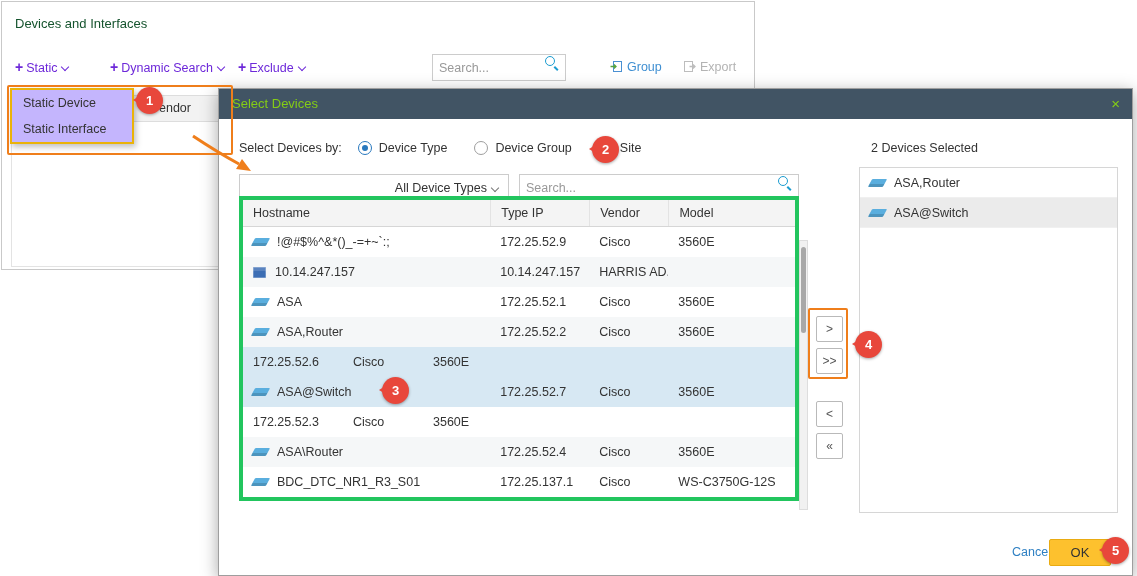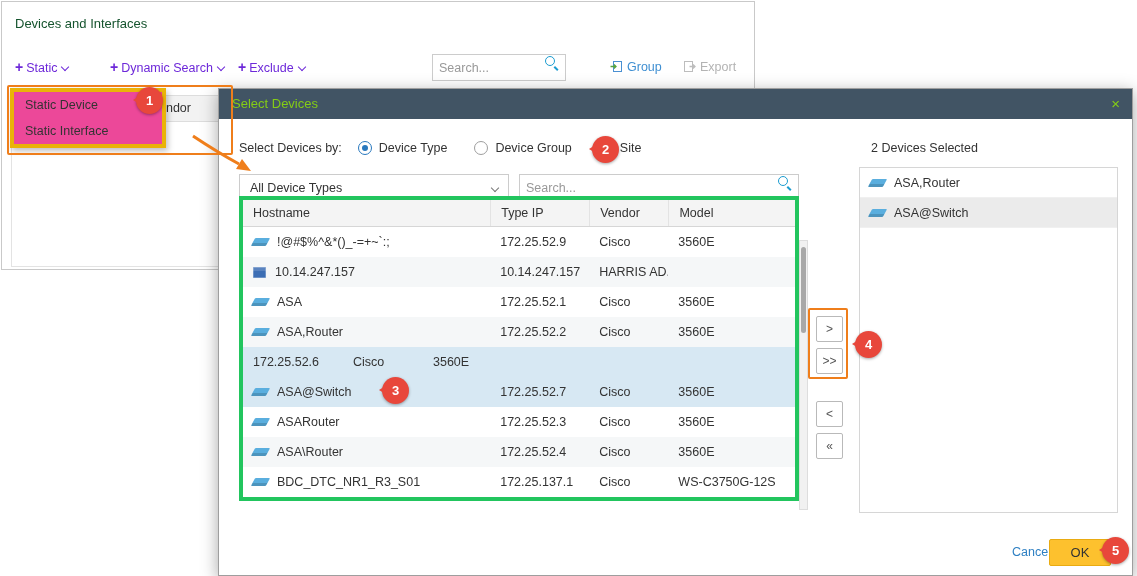--- a/index.html
+++ b/index.html
@@ -21,34 +21,34 @@
   .mag::after{content:"";position:absolute;left:11px;top:11px;width:5px;height:2px;background:#1b9cd0;transform:rotate(45deg);transform-origin:0 0}
   .iobtn{position:absolute;top:52px;height:27px;line-height:27px;cursor:pointer;white-space:nowrap}
   .iobtn svg{vertical-align:-2px;margin-right:4px}
   .import{color:#3f8fd2}
   .export{color:#b3b3b3}
   .bg-colheader{position:absolute;left:9px;top:93px;width:210px;height:27px;background:#f2f2f2;border-top:1px solid #ddd;border-bottom:1px solid #ddd;line-height:25px;color:#333}
   .bg-colheader span{margin-left:148px}
   .bg-listarea{position:absolute;left:9px;top:120px;width:210px;height:145px;background:#fff;border-left:1px solid #e3e3e3;border-bottom:1px solid #e3e3e3}
 
   
-  .menu{position:absolute;left:10px;top:88px;width:156px;background:#ec4899;border:4px solid #eab308;box-shadow:2px 3px 6px rgba(0,0,0,.25);z-index:8}
+  .menu{position:absolute;left:10px;top:88px;width:124px;background:#c4b5fd;border:2px solid #eab308;box-shadow:2px 3px 6px rgba(0,0,0,.25);z-index:8}
   .menu-item{height:26px;line-height:26px;padding-left:11px;cursor:pointer;color:#333}
 
   
   .modal{position:absolute;left:218px;top:88px;width:915px;height:488px;background:#fff;border:1px solid #9e9e9e;box-shadow:0 4px 16px rgba(0,0,0,.35);z-index:5}
   .modal-header{position:absolute;left:0;top:0;right:0;height:30px;background:#415464;color:#84cc16;font-size:13px;line-height:30px;padding-left:13px}
   .close{position:absolute;right:12px;top:0;font-size:15px;cursor:pointer;line-height:30px}
   .selectby{position:absolute;left:20px;top:52px;display:flex;align-items:center;white-space:nowrap}
   .selectby .lbl{margin-right:16px}
   .radio-opt{display:flex;align-items:center;margin-right:27px;cursor:pointer}
   .radio{width:14px;height:14px;border:1px solid #9e9e9e;border-radius:50%;background:#fff;display:inline-block;position:relative;margin-right:7px;flex:none}
   .radio.checked{border-color:#2878be}
   .radio.checked::after{content:"";position:absolute;left:3px;top:3px;width:6px;height:6px;border-radius:50%;background:#2878be}
-  .typefilter{position:absolute;left:20px;top:85px;width:270px;height:27px;border:1px solid #ccc;background:#fff;display:flex;align-items:center;justify-content:space-between;padding:0 10px;cursor:pointer}
+  .typefilter{position:absolute;left:20px;top:85px;width:270px;height:27px;border:1px solid #ccc;background:#fff;display:flex;align-items:center;justify-content:flex-end;padding:0 10px;cursor:pointer}
   .modal-search{left:300px;top:85px;width:280px}
 
   .table{position:absolute;left:20px;top:107px;width:560px;border:4px solid #22c55e;background:#fff}
   .thead{display:flex;height:27px;background:#f4f4f4;border-bottom:1px solid #d6d6d6;align-items:center}
   .hc{padding-left:10px;border-left:1px solid #e3e3e3;height:100%;display:flex;align-items:center}
   .hc:first-child{border-left:none}
   .trow{display:flex;height:30px;align-items:center}
   .tbody .trow:nth-child(even){background:#f5f7f8}
   .tbody .trow.sel{background:#d7e8f3}
   .c{padding-left:10px;white-space:nowrap;overflow:hidden}
@@ -195,24 +195,20 @@
         <div class="trow sel">
           <div class="c w-host">
               <span class="devicon"></span>
               <span>ASA@Switch</span>
             </div>
           <div class="c w-ip">172.25.52.7</div>
           <div class="c w-vendor">Cisco</div>
           <div class="c w-model">3560E</div>
         </div>
         <div class="trow">
-          <div class="c w-host">
-              <span class="devicon"></span>
-              <span>ASARouter</span>
-            </div>
           <div class="c w-ip">172.25.52.3</div>
           <div class="c w-vendor">Cisco</div>
           <div class="c w-model">3560E</div>
         </div>
         <div class="trow">
           <div class="c w-host">
               <span class="devicon"></span>
               <span>ASA\Router</span>
             </div>
           <div class="c w-ip">172.25.52.4</div>

